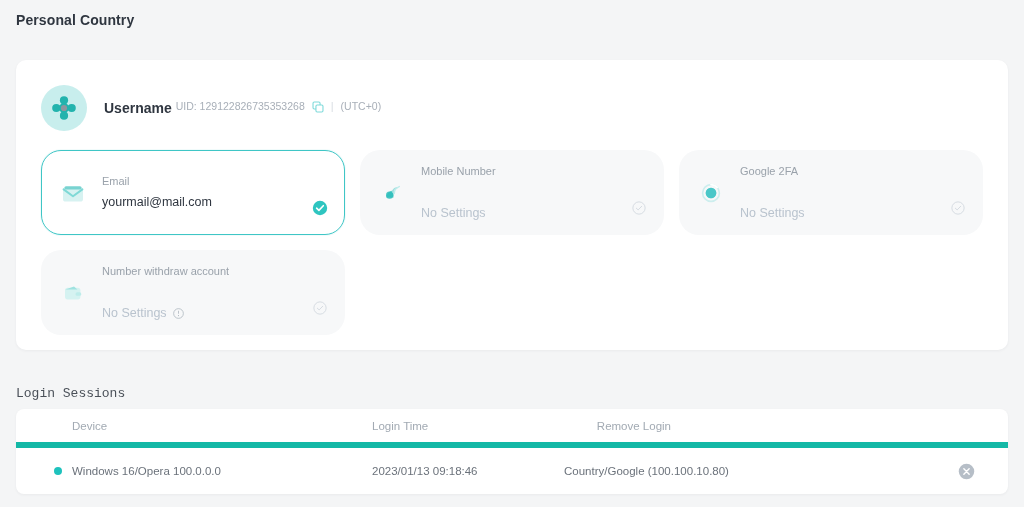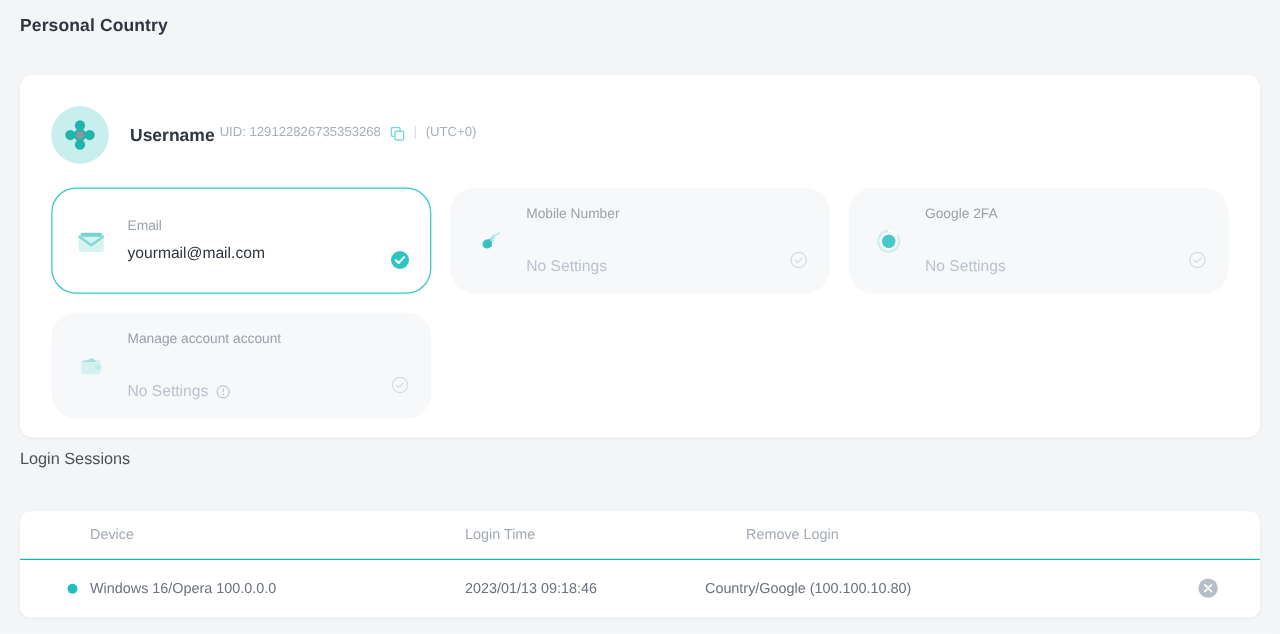--- a/index.html
+++ b/index.html
@@ -136,37 +136,38 @@
     display: flex;
     align-items: center;
     justify-content: center;
   }
   .info-icon { display: inline-flex; cursor: pointer; }
 
   
   .sessions-title {
     position: absolute;
     left: 16px;
-    top: 359px;
+    top: 386px;
     font-size: 13px;
     color: #4a5058;
+    font-family: Liberation Mono, monospace;
   }
   .table-card {
     position: absolute;
     left: 16px;
     top: 409px;
     width: 992px;
     height: 85px;
     background: #ffffff;
     border-radius: 8px 8px 8px 8px;
     box-shadow: 0 1px 3px rgba(30,40,60,.05);
     overflow: hidden;
   }
   .trow { display: flex; align-items: center; height: 40px; }
-  .thead { height: 39px; border-bottom: 1px solid #14b8a6; }
+  .thead { height: 39px; border-bottom: 6px solid #14b8a6; }
   .tbody { height: 45px; }
   .c-dot   { width: 56px; padding-left: 38px; flex: none; }
   .c-dev   { width: 300px; flex: none; }
   .c-time  { width: 192px; flex: none; }
   .c-reg   { flex: 1 1 auto; }
   .c-rem   { width: 140px; flex: none; text-align: right; padding-right: 33px; }
   .th {
     font-size: 11.5px;
     color: #a2aab3;
     font-weight: normal;
@@ -297,21 +298,21 @@
 
       <div class="mcard">
         <div class="mcard-icon">
           <svg width="28" height="28" viewBox="0 0 28 28">
             <path d="M6 11.2 C6 9.8 7 8.8 8.4 8.8 L19 8.8 C20.4 8.8 21.4 9.8 21.4 11.2 L21.4 18 C21.4 19.4 20.4 20.4 19 20.4 L8.4 20.4 C7 20.4 6 19.4 6 18 Z" fill="#d5f2f1"></path>
             <path d="M6.4 10.6 L15 7.4 L18.4 10.6 Z" fill="#9fe2e0"></path>
             <rect x="16.6" y="13.2" width="5.6" height="3.6" rx="1.5" fill="#bdecea"></rect>
           </svg>
         </div>
         <div class="mcard-body">
-          <div class="mcard-label">Manage account account</div>
+          <div class="mcard-label">Number withdraw account</div>
           <div class="mcard-value empty">
             <span>No Settings</span>
             <span class="info-icon">
               <svg width="11" height="11" viewBox="0 0 14 14">
                 <circle cx="7" cy="7" r="6.2" fill="none" stroke="#aeb6bf" stroke-width="1"></circle>
                 <rect x="6.5" y="3.2" width="1" height="4.2" rx=".5" fill="#aeb6bf"></rect>
                 <circle cx="7" cy="9.6" r=".75" fill="#aeb6bf"></circle>
               </svg>
             </span>
           </div>

